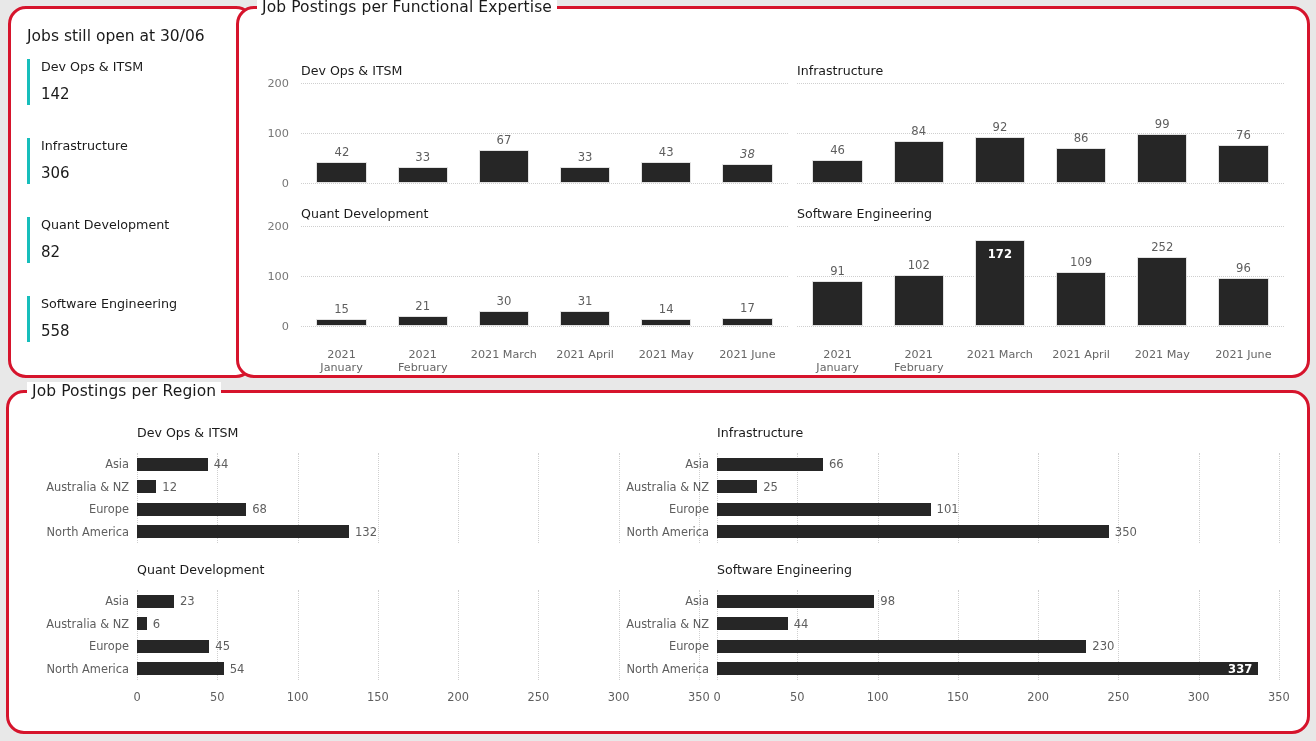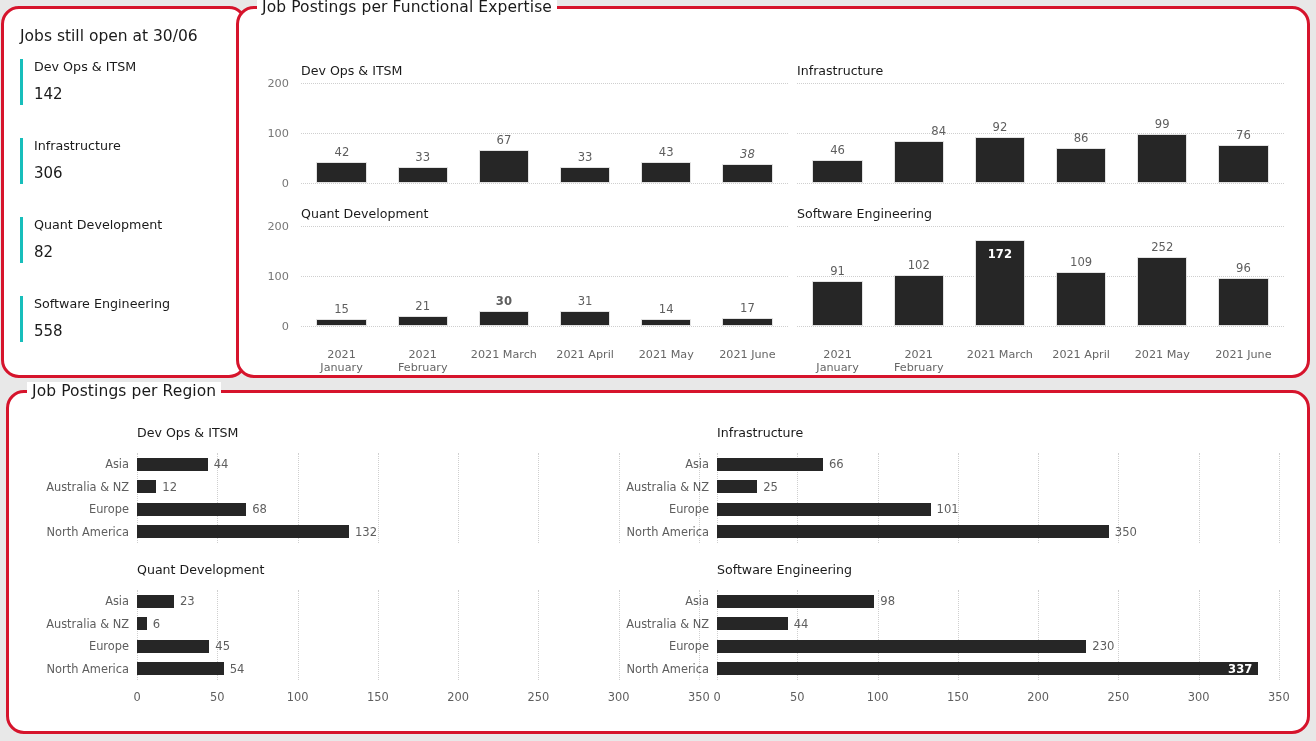--- a/index.html
+++ b/index.html
@@ -10,21 +10,21 @@
     overflow: hidden;
   }
   #root { position: relative; width: 1316px; height: 741px; }
 
   .panel {
     position: absolute;
     background: #ffffff;
     border: 3px solid #d6142c;
     border-radius: 18px;
   }
-  #kpi-panel   { left: 1px;   top: 6px;   width: 246px; height: 372px; }
+  #kpi-panel   { left: 8px;   top: 6px;   width: 246px; height: 372px; }
   #fe-panel    { left: 236px; top: 6px;   width: 1074px; height: 372px; }
   #region-panel{ left: 6px;   top: 390px; width: 1304px; height: 344px; }
 
   .panel-title {
     position: absolute;
     top: -11px; left: 18px;
     background: #ffffff;
     padding: 0 5px;
     font-size: 15.5px;
     color: #1a1a1a;
@@ -164,21 +164,21 @@
           <div class="vbar-label" style="left: 446.417px; top: 64px; font-style: italic;">38</div>
         </div>
         <div class="chart-area" style="left: 558px; top: 74px; width: 487px; height: 100px;">
           <div class="sub-title" style="left: 0px; top: -20px;">Infrastructure</div>
           <div class="gridline-h" style="top: 100px; width: 487px;"></div>
           <div class="gridline-h" style="top: 50px; width: 487px;"></div>
           <div class="gridline-h" style="top: 0px; width: 487px;"></div>
           <div class="vbar" style="left: 15.4217px; width: 50.3233px; height: 23px; background: rgb(38, 38, 38);"></div>
           <div class="vbar-label" style="left: 40.5833px; top: 60px;">46</div>
           <div class="vbar" style="left: 96.5883px; width: 50.3233px; height: 42px; background: rgb(38, 38, 38);"></div>
-          <div class="vbar-label" style="left: 121.75px; top: 41px; margin-left: 20px;">84</div>
+          <div class="vbar-label" style="left: 121.75px; top: 41px;">84</div>
           <div class="vbar" style="left: 177.755px; width: 50.3233px; height: 46px; background: rgb(38, 38, 38);"></div>
           <div class="vbar-label" style="left: 202.917px; top: 37px;">92</div>
           <div class="vbar" style="left: 258.922px; width: 50.3233px; height: 35.5px; background: rgb(38, 38, 38);"></div>
           <div class="vbar-label" style="left: 284.083px; top: 47.5px;">86</div>
           <div class="vbar" style="left: 340.088px; width: 50.3233px; height: 49.5px; background: rgb(38, 38, 38);"></div>
           <div class="vbar-label" style="left: 365.25px; top: 33.5px;">99</div>
           <div class="vbar" style="left: 421.255px; width: 50.3233px; height: 38px; background: rgb(38, 38, 38);"></div>
           <div class="vbar-label" style="left: 446.417px; top: 45px;">76</div>
         </div>
         <div class="chart-area" style="left: 62px; top: 217px; width: 487px; height: 100px;">
@@ -191,21 +191,21 @@
           <div class="ytick" style="top: 0px; right: 499px;">200</div>
           <div class="vbar" style="left: 15.4217px; width: 50.3233px; height: 7.5px; background: rgb(38, 38, 38);"></div>
           <div class="vbar-label" style="left: 40.5833px; top: 75.5px;">15</div>
           <div class="xtick" style="left: 40.5833px; top: 122px; width: 99.1667px; margin-left: 0px;">2021
 January</div>
           <div class="vbar" style="left: 96.5883px; width: 50.3233px; height: 10.5px; background: rgb(38, 38, 38);"></div>
           <div class="vbar-label" style="left: 121.75px; top: 72.5px;">21</div>
           <div class="xtick" style="left: 121.75px; top: 122px; width: 99.1667px; margin-left: 0px;">2021
 February</div>
           <div class="vbar" style="left: 177.755px; width: 50.3233px; height: 15px; background: rgb(38, 38, 38);"></div>
-          <div class="vbar-label" style="left: 202.917px; top: 68px; font-weight: bold;">30</div>
+          <div class="vbar-label" style="left: 202.917px; top: 68px;">30</div>
           <div class="xtick" style="left: 202.917px; top: 122px; width: 99.1667px; margin-left: 0px;">2021 March</div>
           <div class="vbar" style="left: 258.922px; width: 50.3233px; height: 15.5px; background: rgb(38, 38, 38);"></div>
           <div class="vbar-label" style="left: 284.083px; top: 67.5px;">31</div>
           <div class="xtick" style="left: 284.083px; top: 122px; width: 99.1667px; margin-left: 0px;">2021 April</div>
           <div class="vbar" style="left: 340.088px; width: 50.3233px; height: 7px; background: rgb(38, 38, 38);"></div>
           <div class="vbar-label" style="left: 365.25px; top: 76px;">14</div>
           <div class="xtick" style="left: 365.25px; top: 122px; width: 99.1667px; margin-left: 0px;">2021 May</div>
           <div class="vbar" style="left: 421.255px; width: 50.3233px; height: 8.5px; background: rgb(38, 38, 38);"></div>
           <div class="vbar-label" style="left: 446.417px; top: 74.5px;">17</div>
           <div class="xtick" style="left: 446.417px; top: 122px; width: 99.1667px; margin-left: 0px;">2021 June</div>

